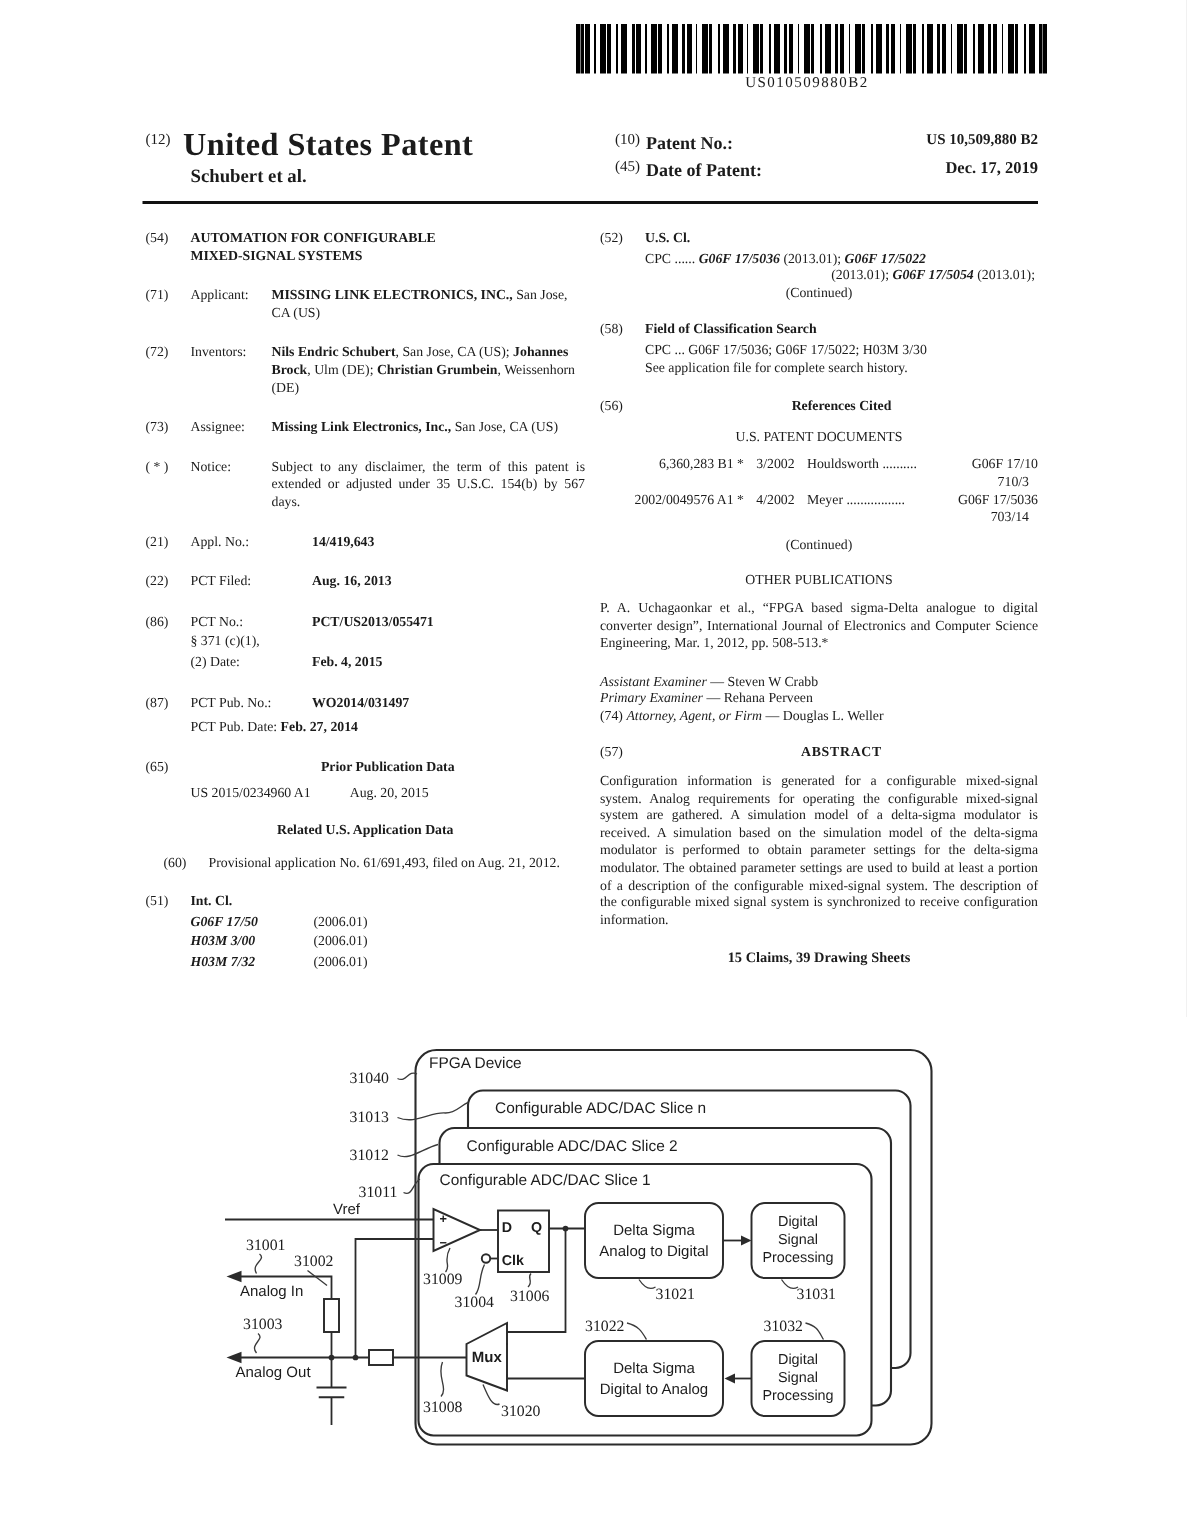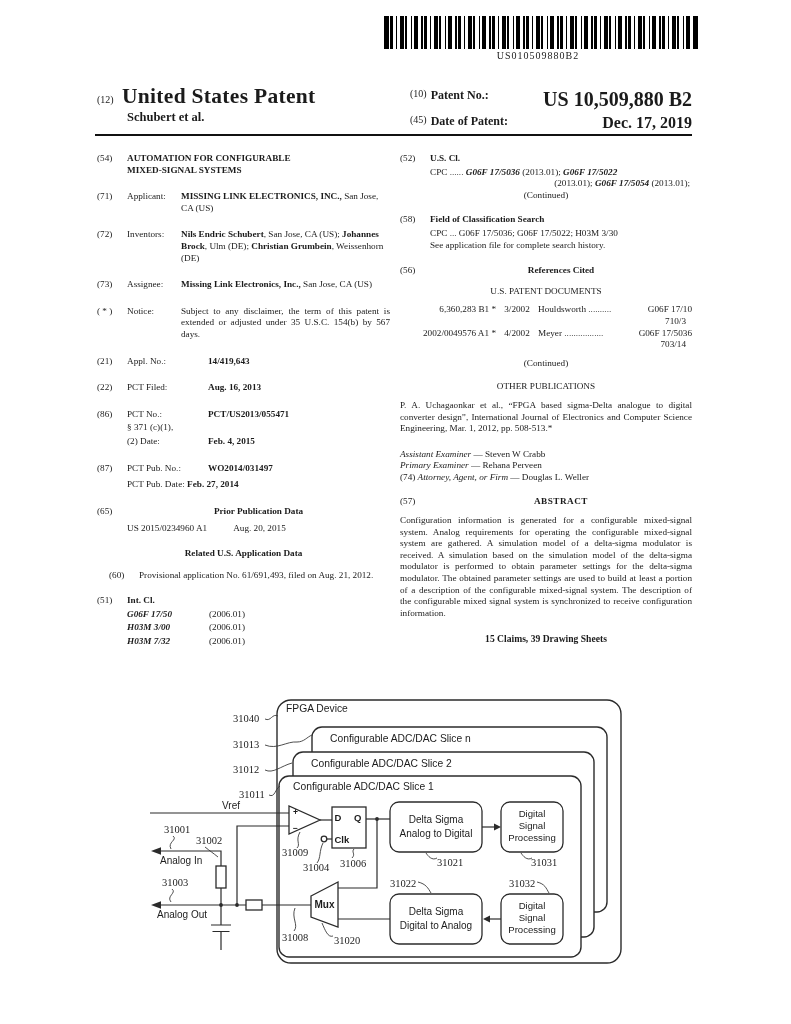--- a/index.html
+++ b/index.html
@@ -22,22 +22,22 @@
     font-size:10px; letter-spacing:1px; }
 
   
   .kindnum { font-size:10px; }
   .us-title { left:122px; top:84px; font-size:21.5px; font-weight:bold; letter-spacing:.3px; }
   .author  { left:127px; top:110px; font-size:12.5px; font-weight:bold; }
   .hdr-right { left:410px; top:88px; width:282px; font-size:12px; font-weight:bold; }
   .hdr-row { display:flex; align-items:flex-start; margin-bottom:3px; }
   .hdr-row .kindnum { font-weight:normal; margin-right:4px; }
   .hdr-row .fill { flex:1; }
-  .pat-no { font-size:20px; }
-  .pat-date { font-size:16px; }
+  .pat-no { font-size:10px; }
+  .pat-date { font-size:11px; }
   .rule { left:95px; top:134px; width:597px; height:2px; background:#111; }
 
   
   .col { font-size:9.2px; line-height:11.6px; }
   .leftcol  { left:97px;  top:153px; width:293px; }
   .rightcol { left:400px; top:153px; width:292px; }
   .row { display:flex; margin-bottom:15px; }
   .rowsm { display:flex; margin-bottom:2px; }
   .n   { width:30px; flex:none; }
   .lbl { width:54px; flex:none; }
@@ -78,21 +78,21 @@
   .fftxt { font-size:9.5px; font-weight:bold; }
 </style>
 </head>
 <body>
 
 <div class="page">
 
   <div class="abs barcode"></div>
   <div class="abs barcode-text">US010509880B2</div>
 
-  <span class="abs kindnum" style="left:97px; top:94px;">(12)</span>
+  <span class="abs kindnum" style="left:97px; top:88px;">(12)</span>
   <div class="abs us-title">United States Patent</div>
   <div class="abs author">Schubert et al.</div>
 
   <div class="abs hdr-right">
     <div class="hdr-row">
       <span class="kindnum">(10)</span>
       <span>Patent No.:</span>
       <span class="fill"></span>
       <span class="pat-no">US 10,509,880 B2</span>
     </div>

